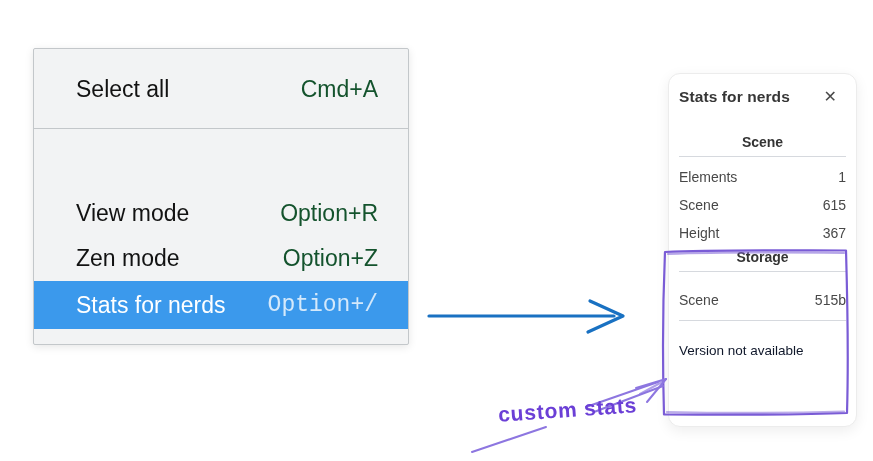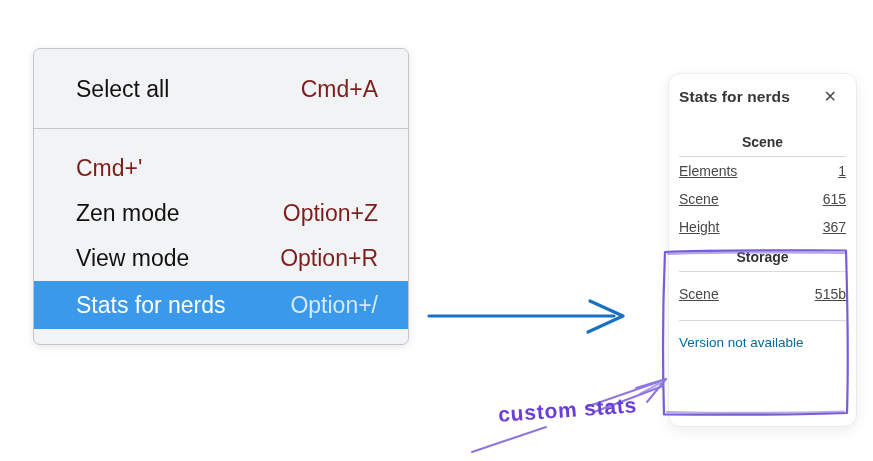--- a/index.html
+++ b/index.html
@@ -3,37 +3,37 @@
 <meta charset="utf-8">
 <style>
   html,body{margin:0;padding:0;}
   body{
     width:873px;height:461px;position:relative;background:#ffffff;
     font-family:"Liberation Sans", sans-serif;overflow:hidden;
   }
   
   .menu{
     position:absolute;left:33px;top:48px;width:374px;
-    background:#f2f3f4;border:1px solid #c3c7ca;border-radius:7px;
+    background:#f2f3f4;border:1px solid #c3c7ca;border-radius:2px;
     box-shadow:0 2px 8px rgba(0,0,0,.10);
     z-index:1;overflow:hidden;
   }
   .menu-section-top{padding:18px 0 16px 0;}
   .menu-section-bottom{padding:17px 0 15px 0;}
   .menu-sep{border-top:1px solid #c3c7ca;height:0;}
   .menu-row{
     display:flex;justify-content:space-between;align-items:center;
     height:45px;padding:0 30px 0 42px;
     font-size:23px;color:#121212;cursor:default;
   }
-  .menu-row .mi-shortcut{color:#7f1d1d;}
+  .menu-row .mi-shortcut{color:#14532d;}
   .menu-row.highlighted{
     background:var(--highlight,#3b99ec);height:48px;color:#ffffff;
   }
-  .menu-row.highlighted .mi-shortcut{color:rgba(255,255,255,.78);}
+  .menu-row.highlighted .mi-shortcut{color:rgba(255,255,255,.78);font-family:Liberation Mono, monospace;}
   
   .panel{
     position:absolute;left:668px;top:73px;width:189px;height:354px;
     box-sizing:border-box;background:#ffffff;
     border:1px solid #ececec;border-radius:12px;
     box-shadow:0 4px 14px rgba(0,0,0,.07);
     padding:12px 10px 14px 10px;
     color:#474747;font-size:14px;z-index:1;
   }
   .panel-header{
@@ -45,26 +45,26 @@
     font-size:16px;color:#4a4a4a;line-height:1;cursor:pointer;
     padding:1px 3px;margin-right:6px;
   }
   .sec-h{
     text-align:center;font-weight:bold;font-size:14px;color:#343434;
     height:20px;line-height:20px;
   }
   .divider{border-top:1px solid #d6d9de;margin:4px 0 6px 0;}
   .divider.wide-gap{margin-bottom:14px;}
   .stat-row{
-    display:flex;justify-content:space-between;
-    height:28px;font-size:14px;color:#484848;text-decoration:underline;
+    display:flex;justify-content:space-between;align-items:center;
+    height:28px;font-size:14px;color:#484848;
   }
   .sec-storage{}
   .sec-version{margin-top:6px;}
-  .sec-note{height:24px;line-height:24px;font-size:13.5px;color:#0369a1;margin-top:10px;}
+  .sec-note{height:24px;line-height:24px;font-size:13.5px;color:#0f172a;margin-top:18px;}
   
   .overlay{
     position:absolute;left:0;top:0;width:873px;height:461px;
     z-index:2;pointer-events:none;
   }
   .overlay .blue{stroke:var(--arrow-blue,#1971c2);stroke-width:3.2;fill:none;stroke-linecap:round;stroke-linejoin:round;}
   .overlay .pbox{stroke:var(--purple-box,#7a5cd6);stroke-width:2.2;fill:none;stroke-linecap:round;stroke-linejoin:round;}
   .overlay .parrow{stroke:#8d76e0;stroke-width:2;fill:none;stroke-linecap:round;stroke-linejoin:round;}
   .handnote{
     position:absolute;left:498px;top:398px;z-index:2;
@@ -78,29 +78,28 @@
 <div class="menu">
   <div class="menu-section-top">
     <div class="menu-row">
       <span class="mi-label">Select all</span>
       <span class="mi-shortcut">Cmd+A</span>
     </div>
   </div>
   <div class="menu-sep"></div>
   <div class="menu-section-bottom">
     <div class="menu-row">
-      <span class="mi-shortcut">Cmd+'</span>
+    </div>
+    <div class="menu-row">
+      <span class="mi-label">View mode</span>
+      <span class="mi-shortcut">Option+R</span>
     </div>
     <div class="menu-row">
       <span class="mi-label">Zen mode</span>
       <span class="mi-shortcut">Option+Z</span>
-    </div>
-    <div class="menu-row">
-      <span class="mi-label">View mode</span>
-      <span class="mi-shortcut">Option+R</span>
     </div>
     <div class="menu-row highlighted">
       <span class="mi-label">Stats for nerds</span>
       <span class="mi-shortcut">Option+/</span>
     </div>
   </div>
 </div>
 
 <div class="panel">
   <div class="panel-header">

